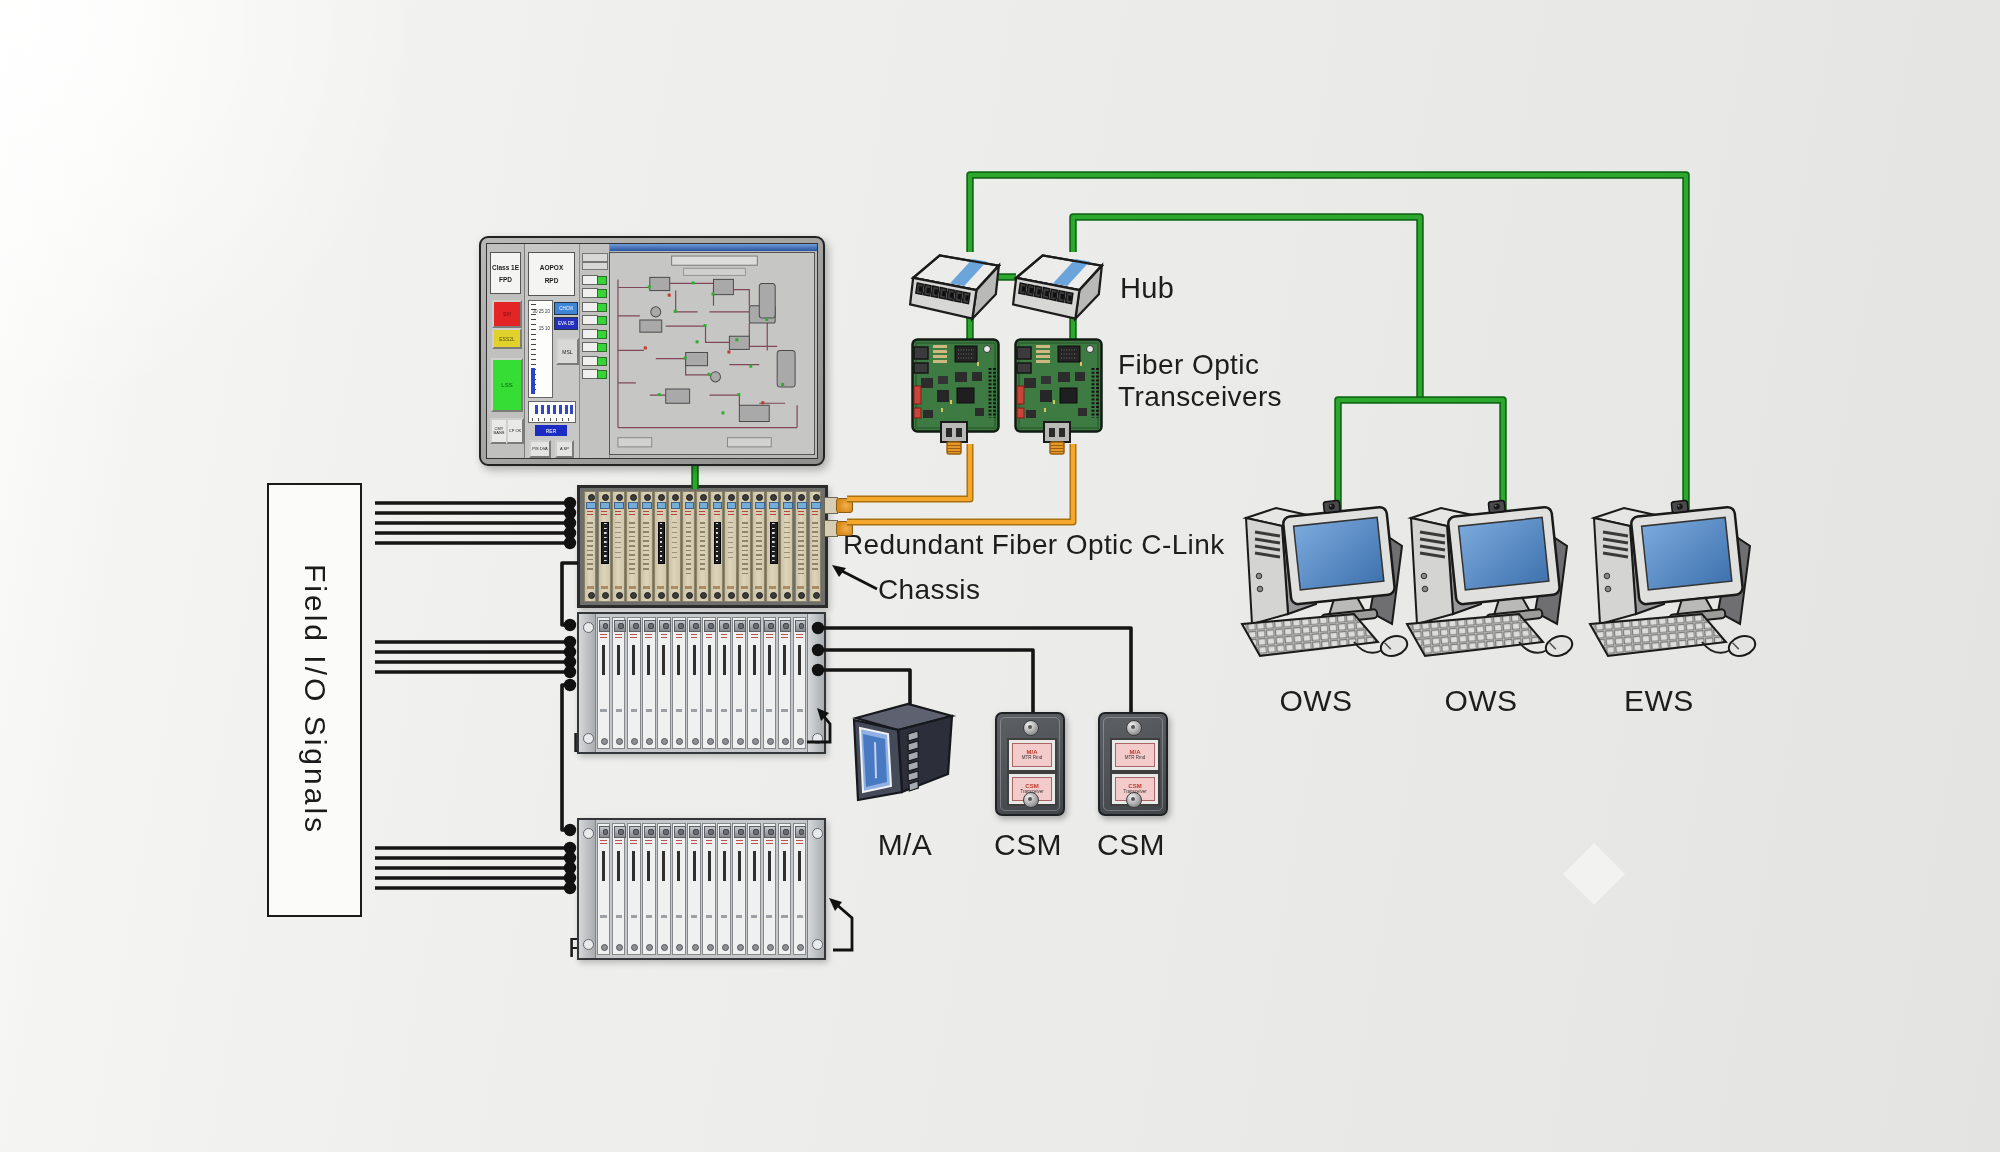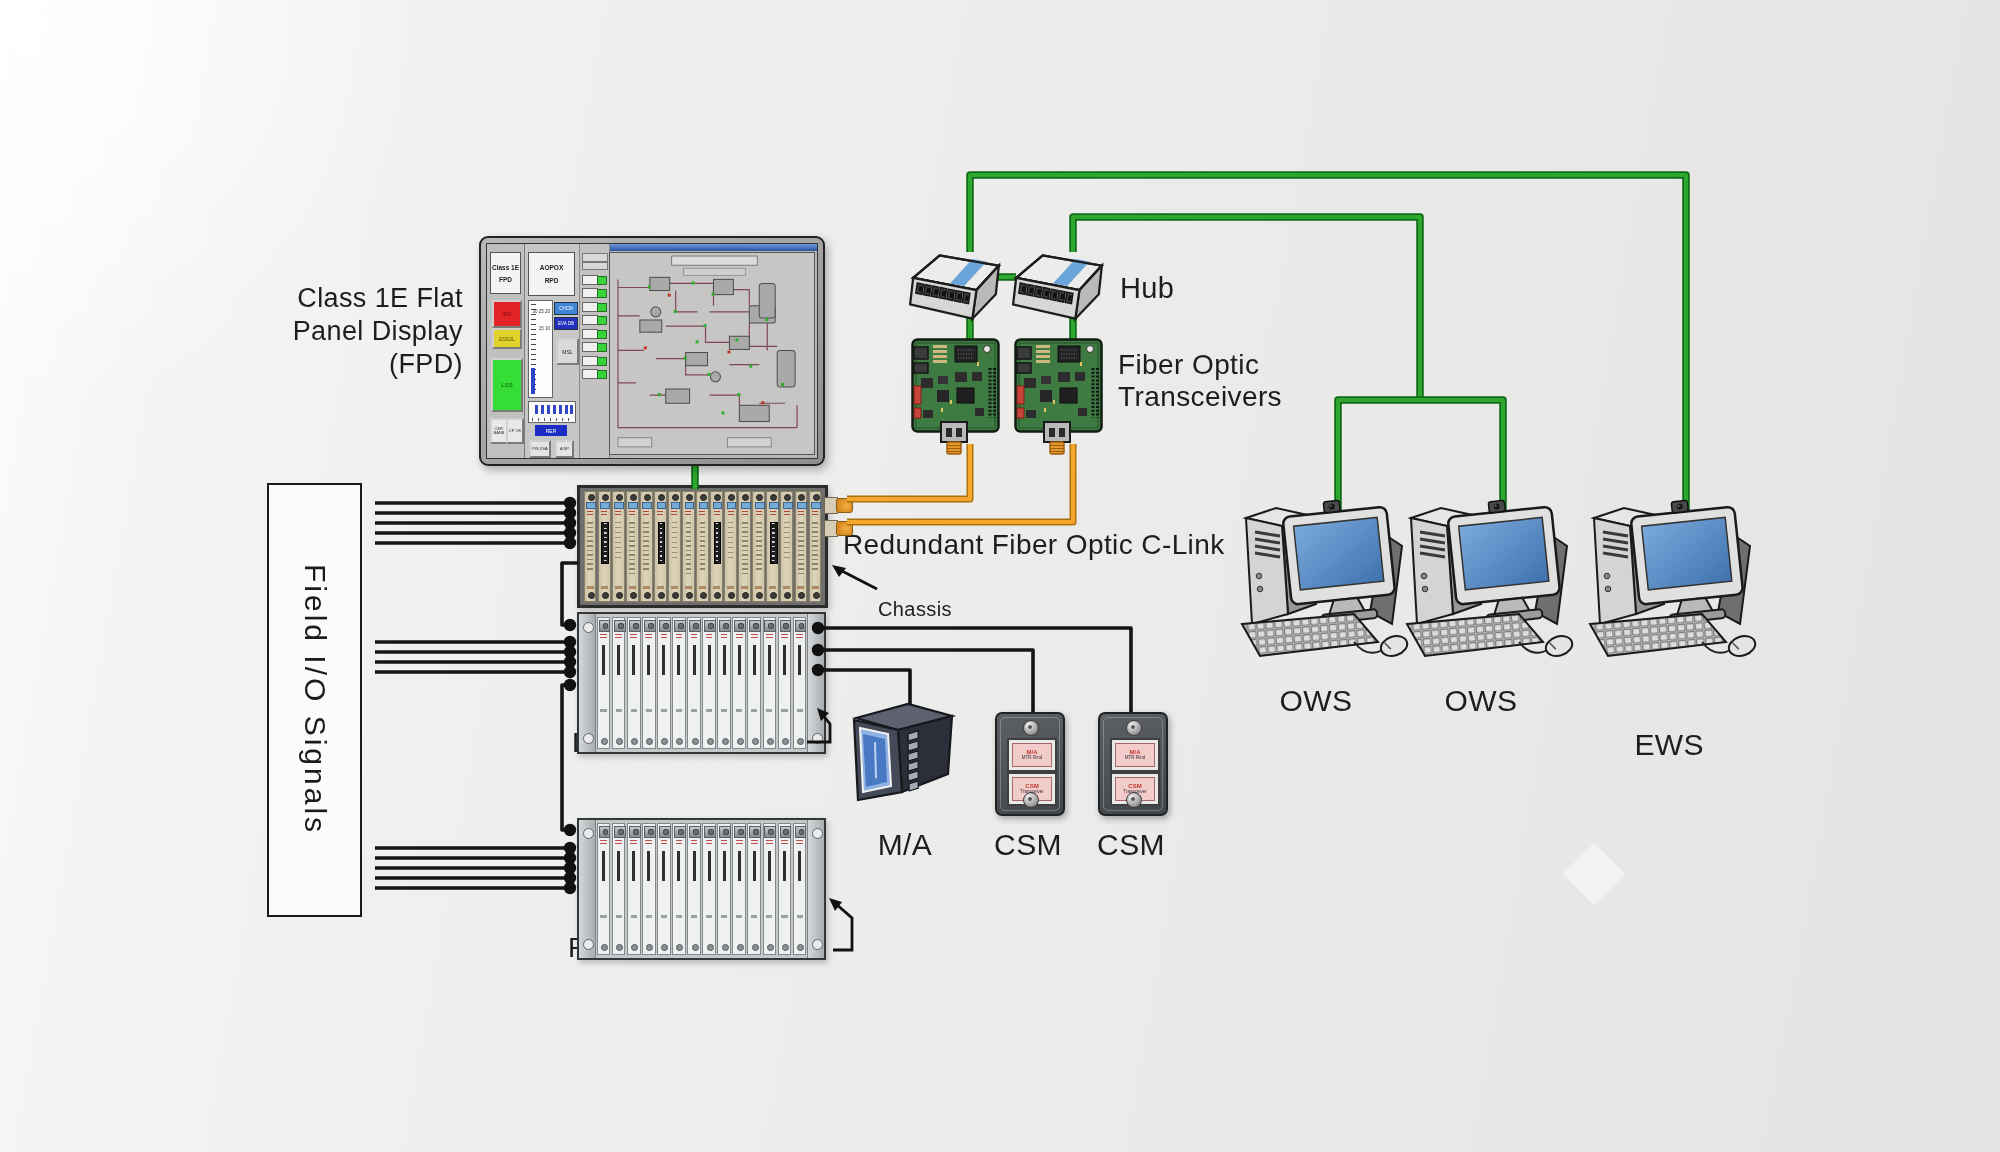--- a/index.html
+++ b/index.html
@@ -735,40 +735,35 @@
   <svg class="dev" style="left:1236px;top:496px;" width="190" height="172" viewBox="0 0 190 172">
       <use href="#pcsym"></use>
     </svg>
   <svg class="dev" style="left:1401px;top:496px;" width="190" height="172" viewBox="0 0 190 172">
       <use href="#pcsym"></use>
     </svg>
   <svg class="dev" style="left:1584px;top:496px;" width="190" height="172" viewBox="0 0 190 172">
       <use href="#pcsym"></use>
     </svg>
 
-  <div class="lbl big" style="left:205px;top:282px;width:258px;text-align:right;font-size:27px;line-height:33px;">
-    <div>Class 1E Flat</div>
-    <div>Panel Display</div>
-    <div>(FPD)</div>
-  </div>
   <div class="lbl" style="left:1120px;top:272px;font-size:29px;">Hub</div>
   <div class="lbl" style="left:1118px;top:349px;font-size:28px;line-height:32px;">
     <div>Fiber Optic</div>
     <div>Transceivers</div>
   </div>
   <div class="lbl" style="left:843px;top:529px;font-size:28px;">Redundant Fiber Optic C-Link</div>
-  <div class="lbl" style="left:878px;top:574px;font-size:20px;margin-top:24px;">Chassis</div>
+  <div class="lbl" style="left:878px;top:574px;font-size:28px;">Chassis</div>
   <div class="lbl" style="left:572px;top:727px;font-size:28px;">Local I/O Chassis</div>
   <div class="lbl" style="left:568px;top:932px;font-size:28px;">Remote I/O Chassis</div>
   <div class="lbl" style="left:875px;top:828px;width:60px;text-align:center;font-size:30px;">M/A</div>
   <div class="lbl" style="left:993px;top:828px;width:70px;text-align:center;font-size:30px;">CSM</div>
   <div class="lbl" style="left:1096px;top:828px;width:70px;text-align:center;font-size:30px;">CSM</div>
   <div class="lbl ws-label" style="left:1276px;top:684px;width:80px;text-align:center;">OWS</div>
   <div class="lbl ws-label" style="left:1441px;top:684px;width:80px;text-align:center;">OWS</div>
-  <div class="lbl ws-label" style="left:1624px;top:684px;width:80px;text-align:right;margin-top:44px;">EWS</div>
+  <div class="lbl ws-label" style="left:1624px;top:684px;width:80px;text-align:left;">EWS</div>
 
   <svg width="0" height="0" style="position:absolute;">
     <defs>
       <linearGradient id="scrGrad" x1="0" y1="0" x2="1" y2="1">
         <stop offset="0" stop-color="#7aa9dc"></stop>
           <stop offset="1" stop-color="#3f72ae"></stop>
       </linearGradient>
       <pattern id="kbkeys" width="9" height="8" patternUnits="userSpaceOnUse" patternTransform="rotate(-5)">
         <rect width="9" height="8" fill="#c9c9c7"></rect>
         <rect x=".7" y=".7" width="7.2" height="6.2" fill="#dddddb" stroke="#5a5a58" stroke-width=".8"></rect>

